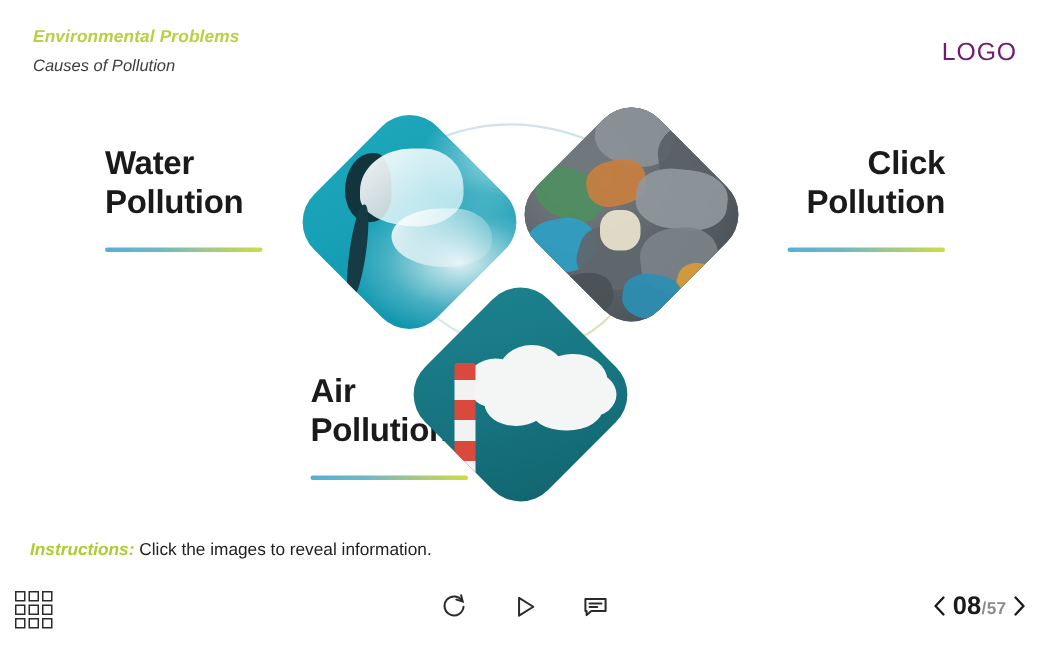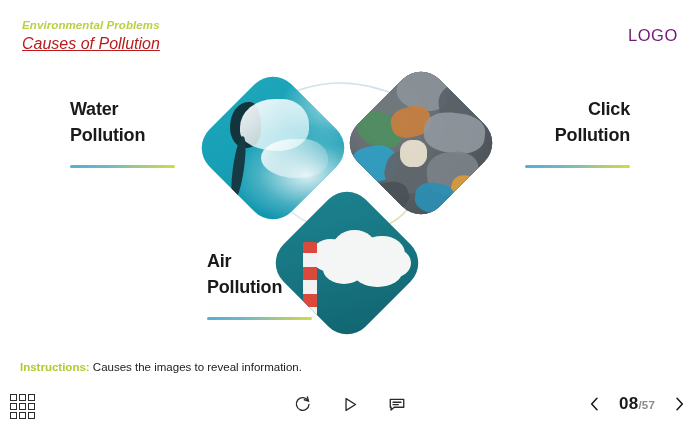--- a/index.html
+++ b/index.html
@@ -29,44 +29,43 @@
   }
   .eyebrow {
     font-size: 11.5px;
     font-weight: bold;
     font-style: italic;
     color: #b9d042;
     letter-spacing: .1px;
     line-height: 15px;
   }
   .subtitle {
-    font-size: 16px;
+    font-size: 11px;
     font-style: italic;
-    color: #b91c1c;
+    color: #404040;
     line-height: 18px;
     margin-top: 2px;
-    text-decoration: underline;
   }
   .logo {
     position: absolute;
     top: 8px;
     right: 0;
     font-size: 16.5px;
     color: #701a75;
     letter-spacing: .6px;
     font-weight: 400;
   }
 
   
   .side-label {
     position: absolute;
     width: 200px;
   }
   .side-label .ttl {
-    font-size: 18px;
+    font-size: 22px;
     font-weight: bold;
     color: #1a1a1a;
     line-height: 26px;
     letter-spacing: -.2px;
   }
   .rule {
     height: 3px;
     border-radius: 2px;
     margin-top: 17px;
     background: linear-gradient(to right, #55b0d6 0%, #6fb8c4 35%, #a9cb7e 70%, #cfdc46 100%);
@@ -219,20 +218,21 @@
     position: absolute;
     left: 20px;
     top: 360px;
     font-size: 11.5px;
     line-height: 15px;
     color: #222;
   }
   .instructions .lead {
     color: #aecb34;
     font-weight: bold;
+    font-style: italic;
   }
 
   
   .bottombar {
     position: absolute;
     left: 0; right: 0;
     bottom: 0;
     height: 42px;
   }
   .grid-icon {
@@ -261,21 +261,20 @@
     gap: 28px;
     align-items: center;
   }
   .ctrl { cursor: pointer; line-height: 0; }
 
   .pager {
     position: absolute;
     right: 12px;
     top: 6px;
     display: flex;
-    gap: 16px;
   }
   .chev { cursor: pointer; line-height: 0; }
   .pagenums {
     font-size: 17px;
     font-weight: bold;
     color: #1a1a1a;
     letter-spacing: .2px;
   }
   .pagenums .total {
     font-size: 11.5px;
@@ -363,21 +362,21 @@
         <div class="smoke k6"></div>
         <div class="smoke k7"></div>
         <div class="stack"></div>
       </div>
     </div>
 
   </div>
 
   <div class="instructions">
     <span class="lead">Instructions:</span>
-    <span>Causes the images to reveal information.</span>
+    <span>Click the images to reveal information.</span>
   </div>
 
   <div class="bottombar">
 
     <div class="grid-icon">
       <i></i>
       <i></i>
       <i></i>
       <i></i>
       <i></i>

